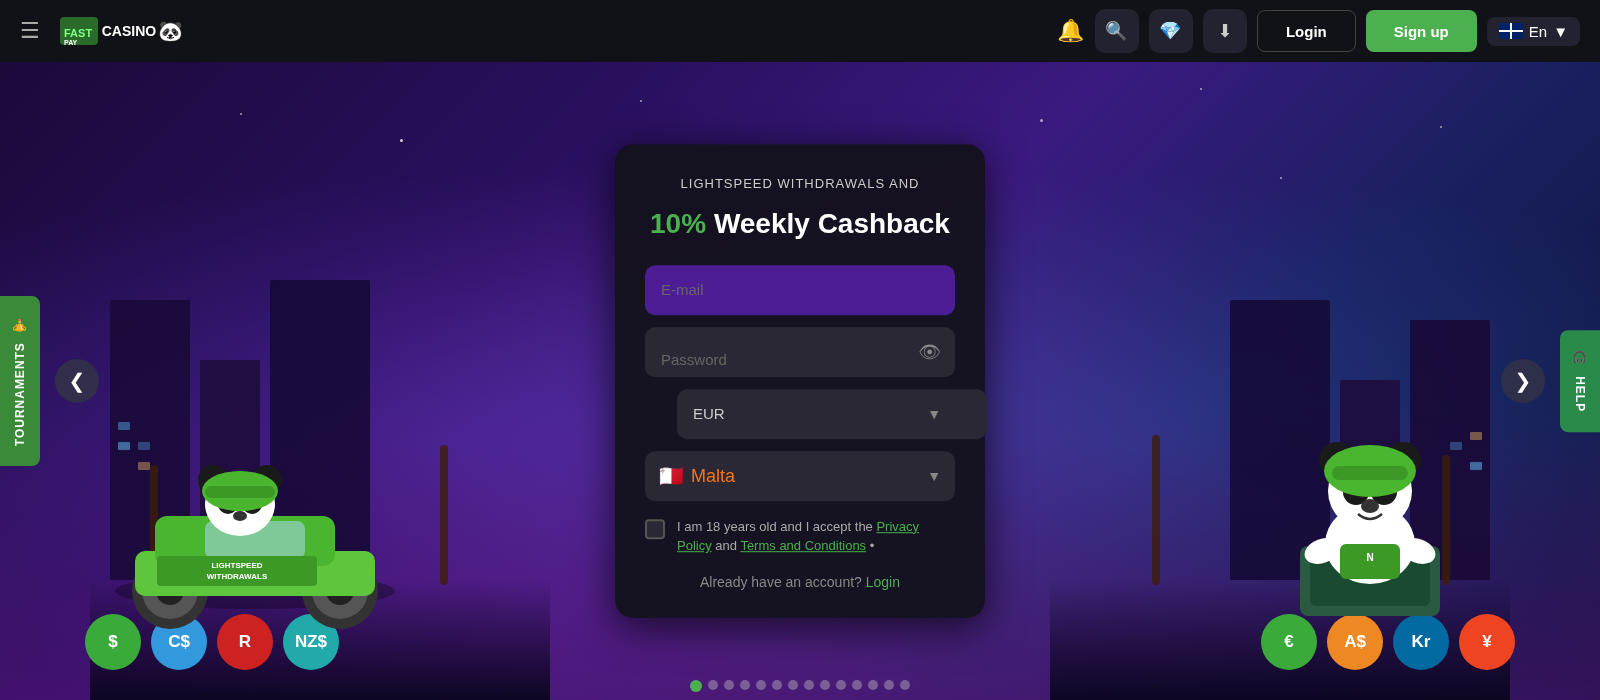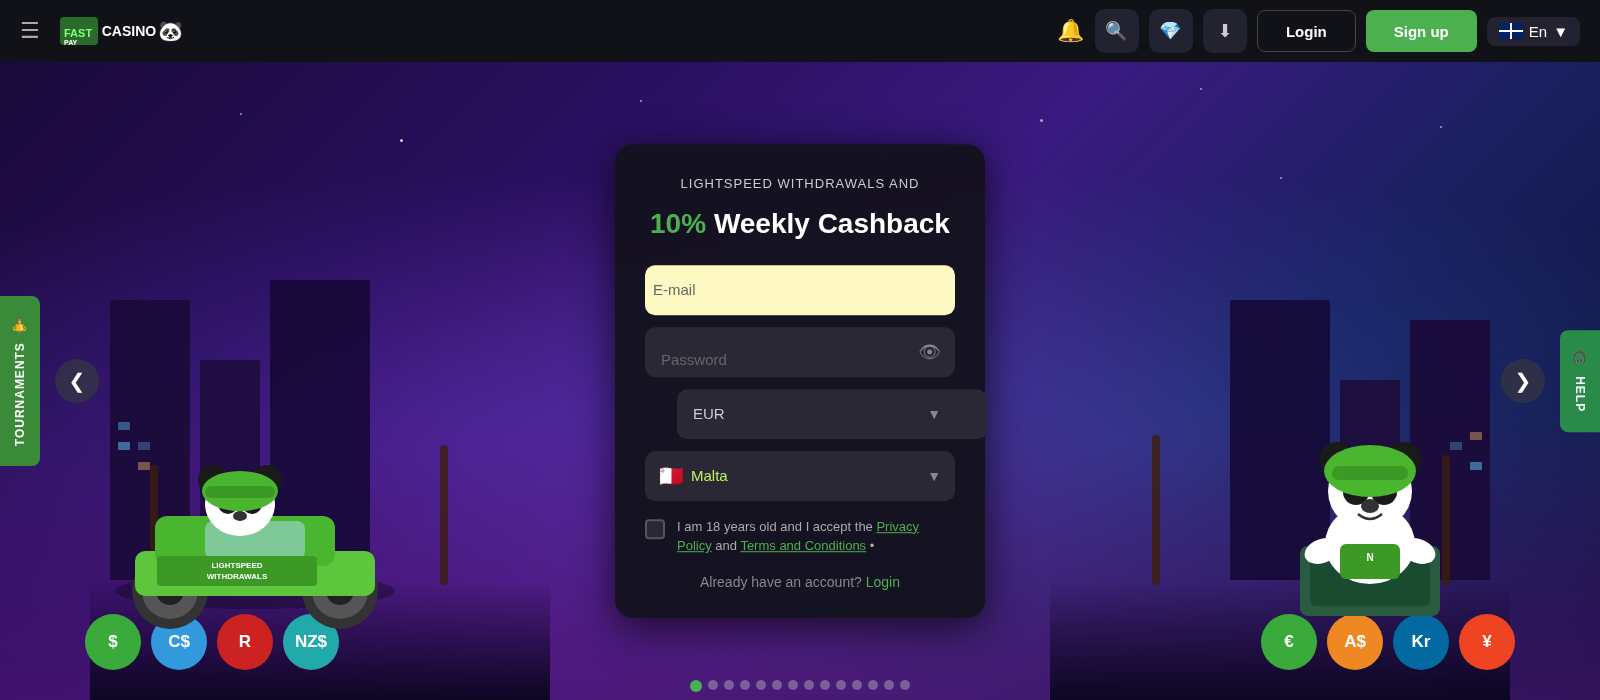--- a/index.html
+++ b/index.html
@@ -306,24 +306,24 @@
       font-weight: 900;
       margin-bottom: 24px;
       line-height: 1.2;
     }
     .reg-headline-pct { color: #4caf50; }
     .reg-headline-rest { color: #fff; }
 
     .form-field {
       width: 100%;
       height: 50px;
-      background: #fef9c3;
+      background: #4c1d95;
       border: none;
       border-radius: 10px;
-      padding: 0 8px;
+      padding: 0 16px;
       color: #888;
       font-size: 15px;
       margin-bottom: 12px;
       outline: none;
     }
     .form-field::placeholder { color: #666; }
 
     .password-wrap {
       position: relative;
       margin-bottom: 12px;
@@ -382,22 +382,22 @@
       position: relative;
       margin-bottom: 16px;
     }
     .country-wrap select {
       width: 100%;
       height: 50px;
       background: #2a2835;
       border: none;
       border-radius: 10px;
       padding: 0 16px 0 46px;
-      color: #bef264;
-      font-size: 15px;
+      color: #f97316;
+      font-size: 18px;
       outline: none;
       appearance: none;
       cursor: pointer;
     }
     .country-flag {
       position: absolute;
       left: 14px;
       top: 50%;
       transform: translateY(-50%);
       font-size: 20px;

